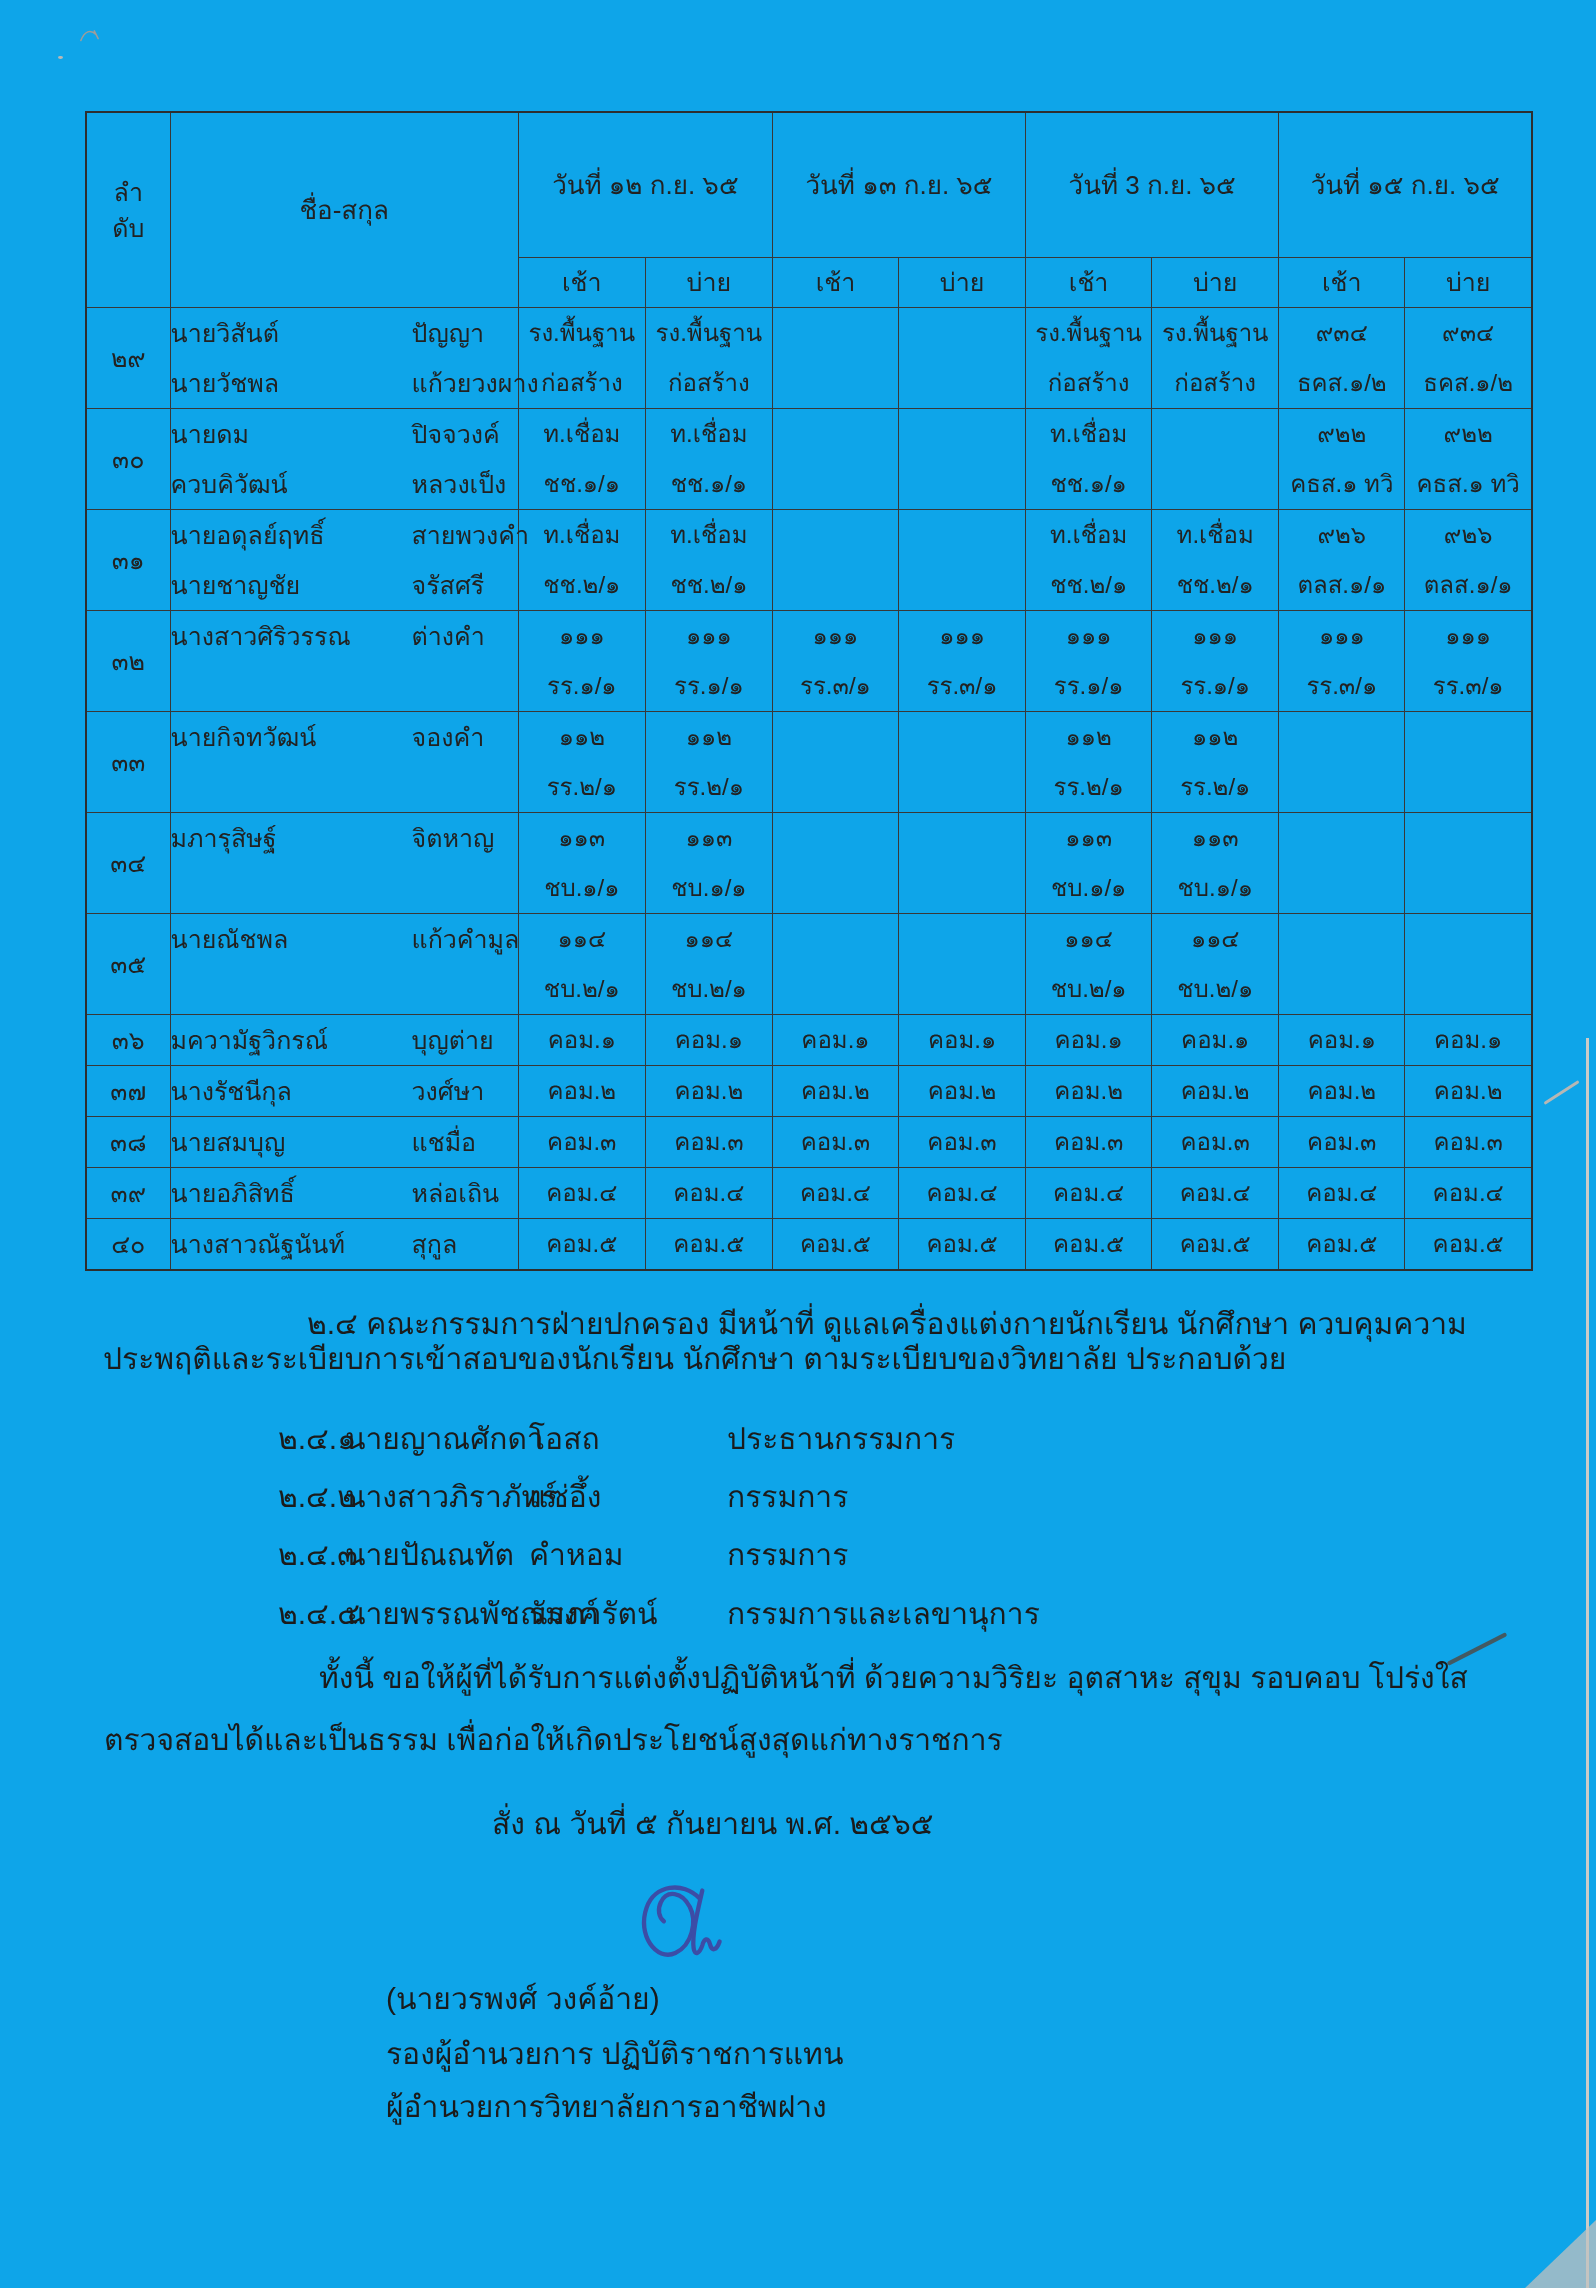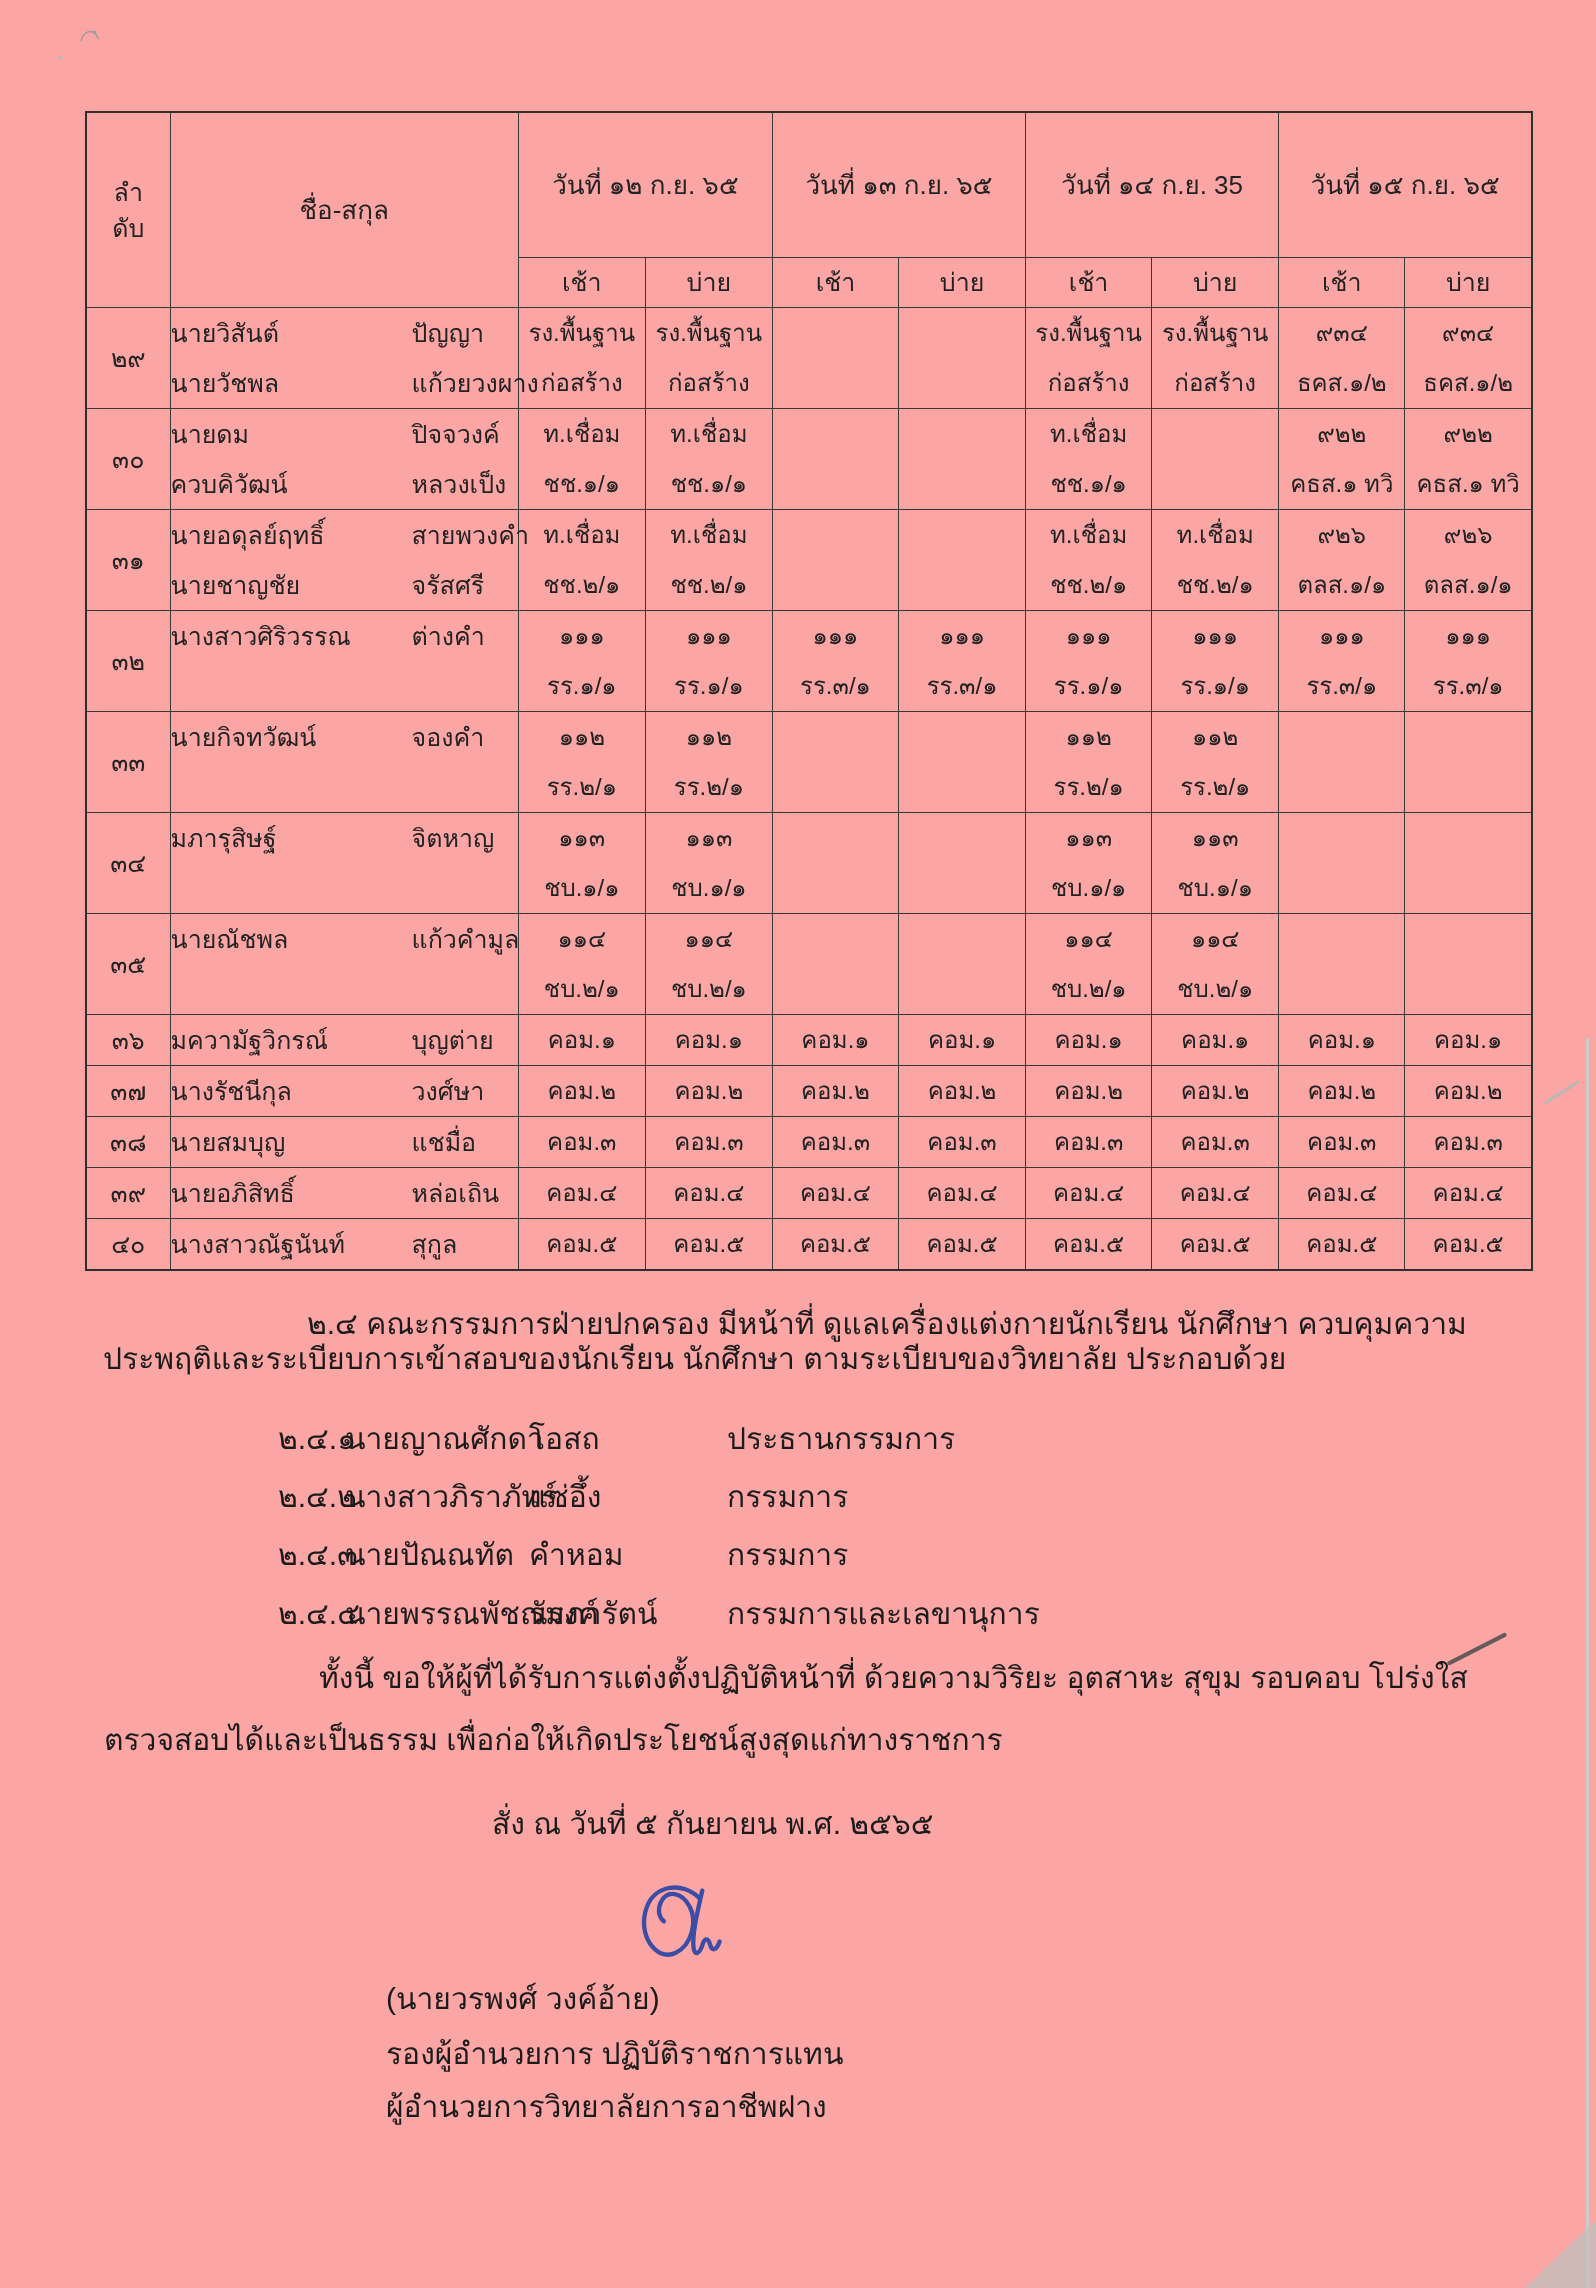--- a/index.html
+++ b/index.html
@@ -1,19 +1,19 @@
 <!DOCTYPE html>
 <html><head>
 <meta charset="utf-8">
 <style>
   html,body{margin:0;padding:0;background:#d8d8d6;}
   .page{
     position:relative;
     width:1597px;height:2288px;
-    background:#fca5a5;
+    background:#0ea5e9;
     overflow:hidden;
     font-family:"Liberation Sans","DejaVu Sans",sans-serif;
     color:#1e1e1e;
   }
   
   table.sched{
     position:absolute;left:85px;top:111px;
     width:1448px;
     border-collapse:collapse;table-layout:fixed;
     background:transparent;
@@ -88,21 +88,21 @@
     </colgroup>
     <thead>
       <tr class="h1">
         <th class="no-h" rowspan="2">
           <div>ลำ</div>
           <div>ดับ</div>
         </th>
         <th class="name-h" rowspan="2">ชื่อ-สกุล</th>
         <th class="date-h" colspan="2">วันที่ ๑๒ ก.ย. ๖๕</th>
         <th class="date-h" colspan="2">วันที่ ๑๓ ก.ย. ๖๕</th>
-        <th class="date-h" colspan="2">วันที่ ๑๔ ก.ย. 35</th>
+        <th class="date-h" colspan="2">วันที่ 3 ก.ย. ๖๕</th>
         <th class="date-h" colspan="2">วันที่ ๑๕ ก.ย. ๖๕</th>
       </tr>
       <tr class="h2">
         <th class="sub-h">เช้า</th>
         <th class="sub-h">บ่าย</th>
         <th class="sub-h">เช้า</th>
         <th class="sub-h">บ่าย</th>
         <th class="sub-h">เช้า</th>
         <th class="sub-h">บ่าย</th>
         <th class="sub-h">เช้า</th>

